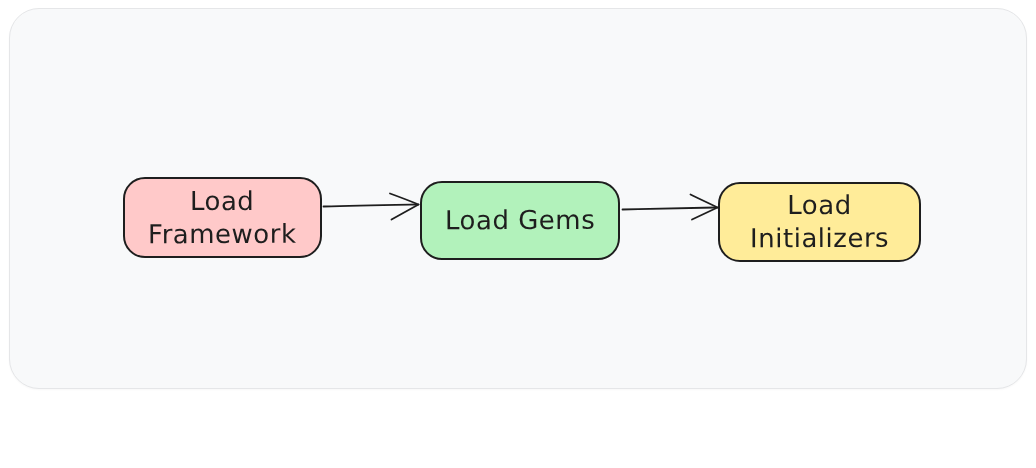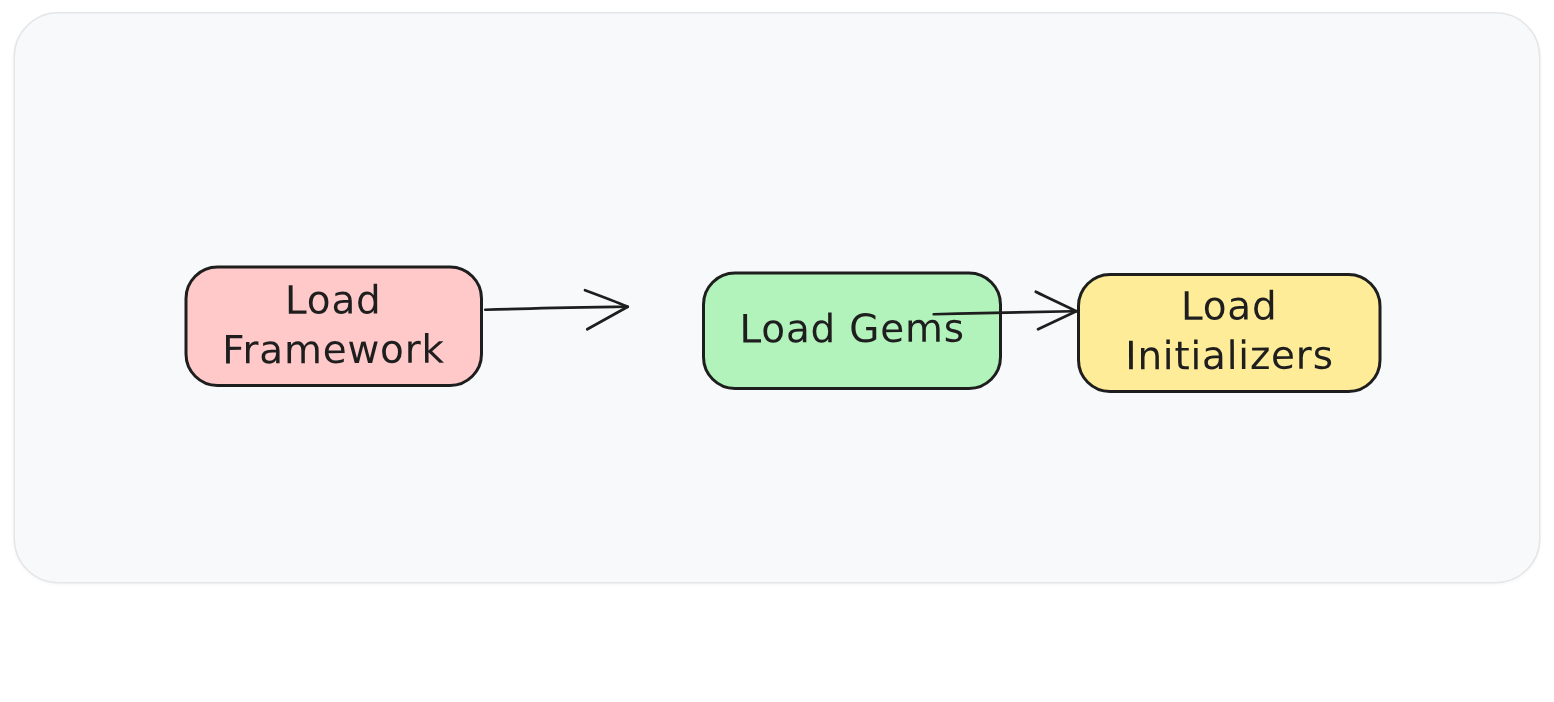--- a/index.html
+++ b/index.html
@@ -69,21 +69,21 @@
 <body>
 
 <div class="stage">
   <div class="canvas-frame"></div>
 
   <div class="node" id="node-load-framework" style="background-color: rgb(255, 201, 201);">
     <span class="node-label">Load
 Framework</span>
   </div>
 
-  <div class="node" id="node-load-gems" style="background-color: rgb(178, 242, 187); margin-left: 48px;">
+  <div class="node" id="node-load-gems" style="background-color: rgb(178, 242, 187);">
     <span class="node-label">Load Gems</span>
   </div>
 
   <div class="node" id="node-load-initializers" style="background-color: rgb(255, 236, 153);">
     <span class="node-label">Load
 Initializers</span>
   </div>
 
   <svg class="arrow-layer" viewBox="0 0 1036 468">
     <g>

